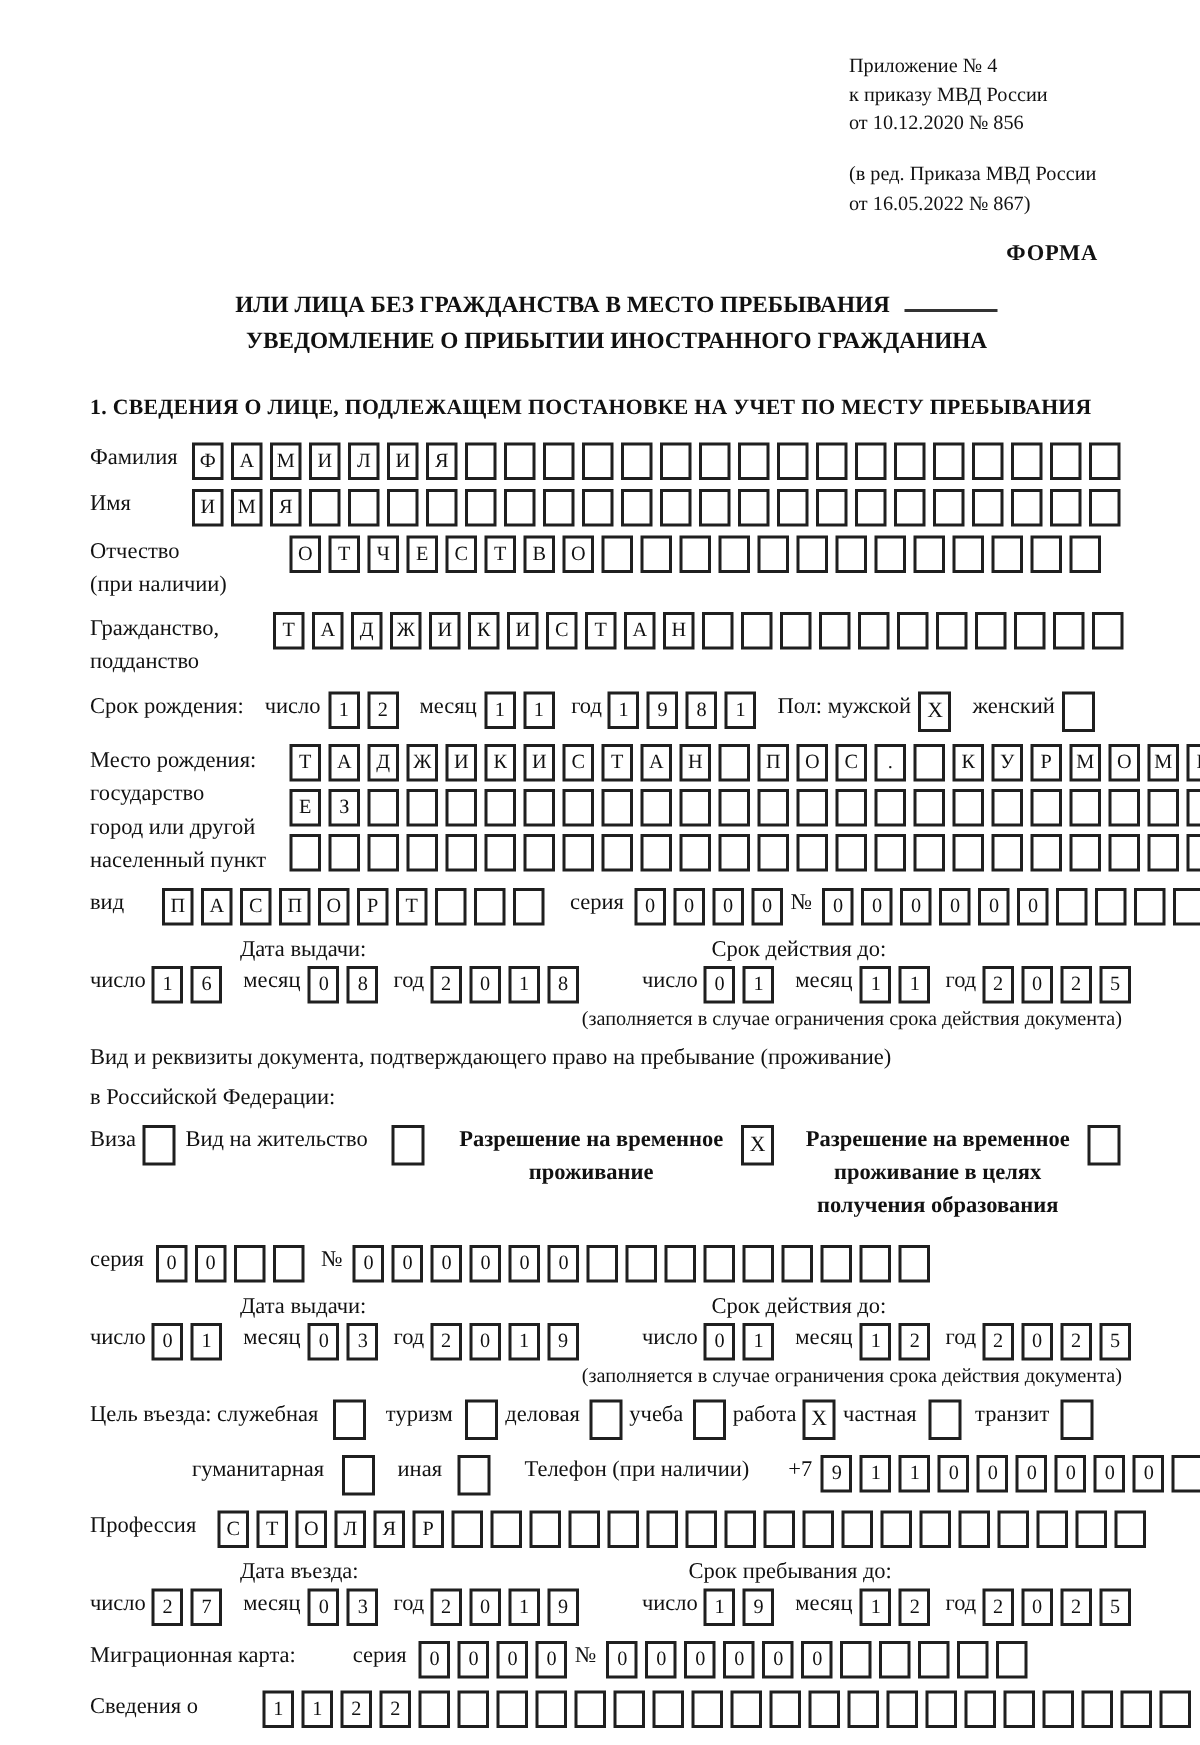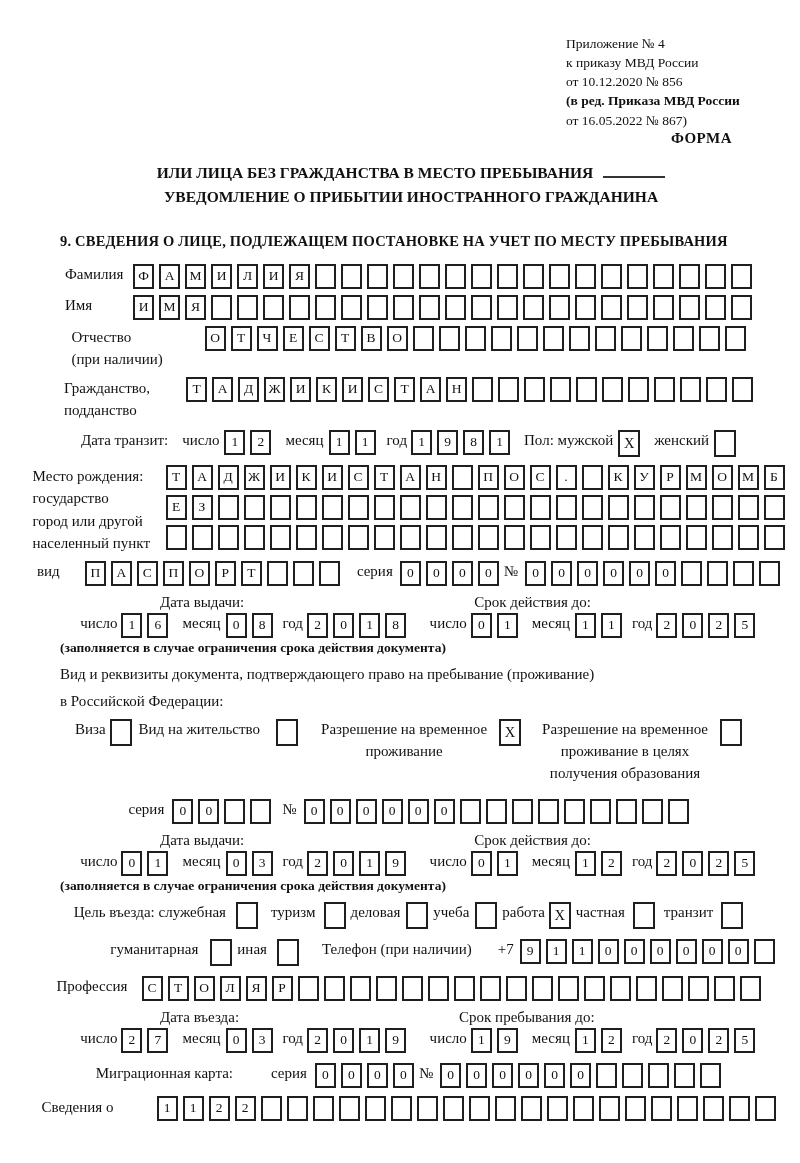--- a/index.html
+++ b/index.html
@@ -1,41 +1,41 @@
 <!DOCTYPE html>
 <html><head>
 <meta charset="utf-8">
 <style>
   html,body{margin:0;padding:0;background:#ffffff;}
   body{font-family:"Liberation Serif","DejaVu Serif",serif;color:#111;}
   .page{position:relative;width:800px;height:1163px;box-sizing:border-box;
         padding:34px 38px 0 60px;overflow:hidden;background:#fff;}
   .hdr{margin-left:auto;width:196px;font-size:13.5px;line-height:1.42;}
-  .hdr .amend{margin-top:0;font-weight:bold;}
-  .forma{text-align:right;padding-right:30px;
+  .hdr .amend{margin-top:15px;}
+  .forma{text-align:right;padding-right:30px;margin-top:16px;
          font-weight:bold;font-size:15px;letter-spacing:.5px;}
   .title{text-align:center;font-weight:bold;font-size:15.5px;line-height:1.55;margin-top:14px;}
   .blank-line{display:inline-block;width:62px;border-bottom:2px solid #333;height:13px;margin-left:10px;}
   .sec{font-weight:bold;font-size:14.5px;margin-top:24px;letter-spacing:.2px;}
-  .row{display:flex;align-items:flex-start;margin-top:6px;white-space:nowrap;justify-content:center;}
+  .row{display:flex;align-items:flex-start;margin-top:6px;white-space:nowrap;}
   .lbl{font-size:15px;line-height:1.35;flex:0 0 auto;}
   .lbl2{font-size:15px;line-height:1.5;flex:0 0 auto;}
   .w68{width:68px;}.w80{width:85px;}.w130{width:133px;}.w120{width:122px;}
   .g{margin-left:9px;margin-right:5px;}
   .cells{display:flex;flex:0 0 auto;}
   .cell{box-sizing:border-box;flex:0 0 auto;width:21px;height:25px;margin-right:5px;
         border:2px solid #1f1f1f;display:inline-flex;align-items:center;justify-content:center;
         font-size:13.5px;background:#fff;}
   .checkbox .cell{width:22px;height:27px;font-size:14.5px;}
   .stack{display:flex;flex-direction:column;}
   .stack .cells{margin-bottom:5px;}
   .dochead{font-weight:bold;font-size:14.5px;text-align:center;margin-top:12px;}
   .subhead{display:flex;font-size:15px;margin-top:8px;}
-  .note{font-size:13.5px;padding-right:14px;margin-top:2px;font-weight:bold;}
-  .opt{display:inline-block;text-align:center;font-size:15px;line-height:1.45;}
+  .note{font-size:13.5px;text-align:right;padding-right:14px;margin-top:2px;}
+  .opt{display:inline-block;text-align:center;font-size:15px;line-height:1.45;font-weight:bold;}
   .mt10{margin-top:10px;}.mt14{margin-top:14px;}.mt8{margin-top:8px;}
 </style>
 </head>
 <body>
 
 <div class="page">
 
   <div class="hdr">
     <div>Приложение № 4</div>
     <div>к приказу МВД России</div>
@@ -46,21 +46,21 @@
 
   <div class="forma">ФОРМА</div>
 
   <div class="title">
     <div>
       <span>ИЛИ ЛИЦА БЕЗ ГРАЖДАНСТВА В МЕСТО ПРЕБЫВАНИЯ</span><span class="blank-line"></span>
     </div>
     <div>УВЕДОМЛЕНИЕ О ПРИБЫТИИ ИНОСТРАННОГО ГРАЖДАНИНА</div>
   </div>
 
-  <div class="sec">9. СВЕДЕНИЯ О ЛИЦЕ, ПОДЛЕЖАЩЕМ ПОСТАНОВКЕ НА УЧЕТ ПО МЕСТУ ПРЕБЫВАНИЯ</div>
+  <div class="sec">1. СВЕДЕНИЯ О ЛИЦЕ, ПОДЛЕЖАЩЕМ ПОСТАНОВКЕ НА УЧЕТ ПО МЕСТУ ПРЕБЫВАНИЯ</div>
 
   <div class="row mt14">
     <span class="lbl w68">Фамилия</span>
     <span class="cells">
         <span class="cell">Ф</span>
         <span class="cell">А</span>
         <span class="cell">М</span>
         <span class="cell">И</span>
         <span class="cell">Л</span>
         <span class="cell">И</span>
@@ -170,21 +170,21 @@
         <span class="cell"></span>
         <span class="cell"></span>
         <span class="cell"></span>
         <span class="cell"></span>
         <span class="cell"></span>
         <span class="cell"></span>
       </span>
   </div>
 
   <div class="row mt8">
-    <span class="lbl">Дата транзит:</span>
+    <span class="lbl">Срок рождения:</span>
     <span class="lbl g" style="margin-left:14px">число</span>
     <span class="cells">
         <span class="cell">1</span>
         <span class="cell">2</span>
       </span>
     <span class="lbl g">месяц</span>
     <span class="cells">
         <span class="cell">1</span>
         <span class="cell">1</span>
       </span>
@@ -513,21 +513,21 @@
     <span class="cells checkbox">
         <span class="cell"></span>
       </span>
   </div>
 
   <div class="row" style="margin-top:10px">
     <span class="lbl" style="margin-left:68px">гуманитарная</span>
     <span class="cells checkbox" style="margin-left:12px">
         <span class="cell"></span>
       </span>
-    <span class="lbl" style="margin-right:10px">иная</span>
+    <span class="lbl" style="margin-left:10px;margin-right:10px">иная</span>
     <span class="cells checkbox">
         <span class="cell"></span>
       </span>
     <span class="lbl" style="margin-left:18px">Телефон (при наличии)</span>
     <span class="lbl" style="margin-left:26px;margin-right:6px">+7</span>
     <span class="cells">
         <span class="cell">9</span>
         <span class="cell">1</span>
         <span class="cell">1</span>
         <span class="cell">0</span>

